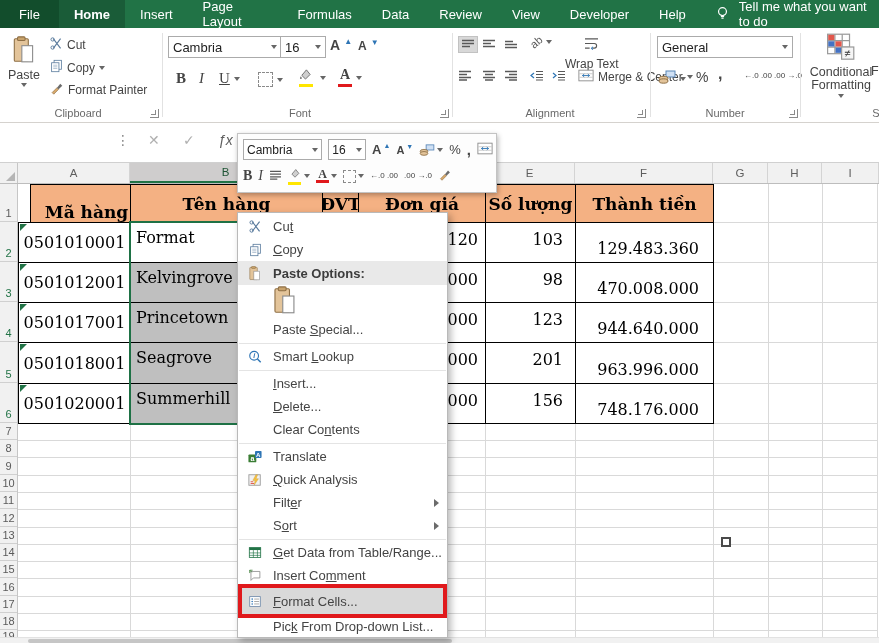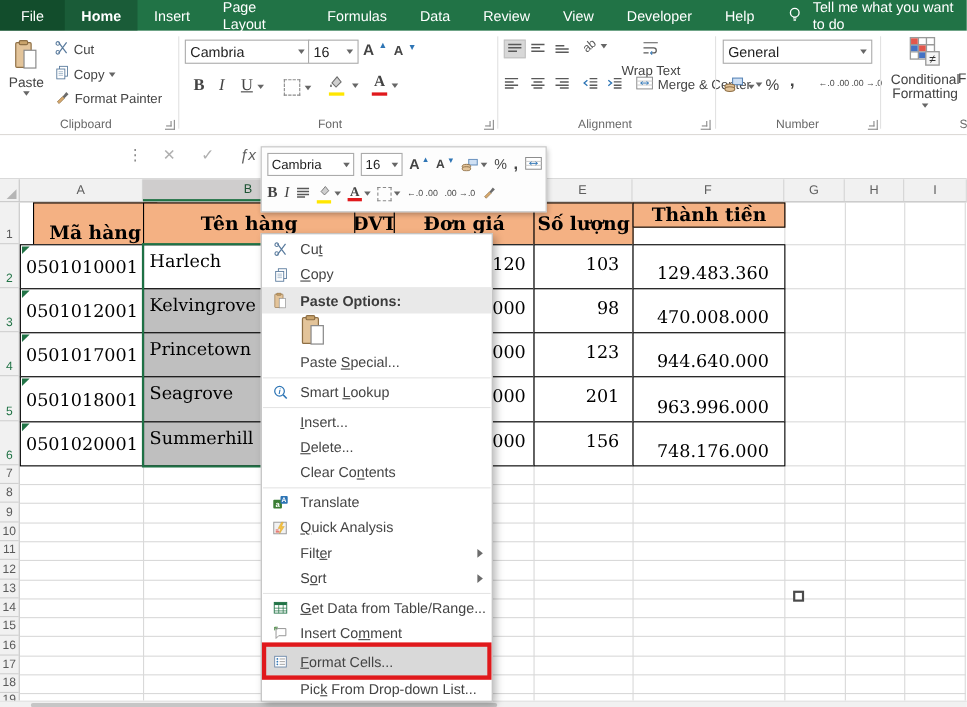--- a/index.html
+++ b/index.html
@@ -390,27 +390,27 @@
       <div class="hl" style="top:630px;"></div>
   </div>
 
   <div>
 
     <div class="tc th" style="left:30px;top:184px;width:113px;height:56px;">Mã hàng</div>
     <div class="tc th" style="left:130px;top:184px;width:193px;height:39px;">Tên hàng</div>
     <div class="tc th" style="left:322px;top:184px;width:37px;height:39px;">ĐVT</div>
     <div class="tc th" style="left:358px;top:184px;width:128px;height:39px;">Đơn giá</div>
     <div class="tc th" style="left:485px;top:184px;width:91px;height:39px;">Số lượng</div>
-    <div class="tc th" style="left:575px;top:184px;width:139px;height:23px;">Thành tiền</div>
+    <div class="tc th" style="left:575px;top:184px;width:139px;height:39px;">Thành tiền</div>
 
     <div class="tc cA" style="left:18px;top:222px;width:113px;height:41px;">
         <span class="gt"></span>
         <span>0501010001</span>
       </div>
-    <div class="tc cB" style="left:130px;top:222px;width:193px;height:41px;">Harlech</div>
+    <div class="tc cB" style="left:130px;top:222px;width:193px;height:41px;">Format</div>
     <div class="tc" style="left:322px;top:222px;width:37px;height:41px;"></div>
     <div class="tc cD" style="left:358px;top:222px;width:128px;height:41px;">120</div>
     <div class="tc cE" style="left:485px;top:222px;width:91px;height:41px;">103</div>
     <div class="tc cF" style="left:575px;top:222px;width:139px;height:41px;">129.483.360</div>
 
     <div class="tc cA" style="left:18px;top:262px;width:113px;height:41px;">
         <span class="gt"></span>
         <span>0501012001</span>
       </div>
     <div class="tc cB gray" style="left:130px;top:262px;width:193px;height:41px;">Kelvingrove</div>

